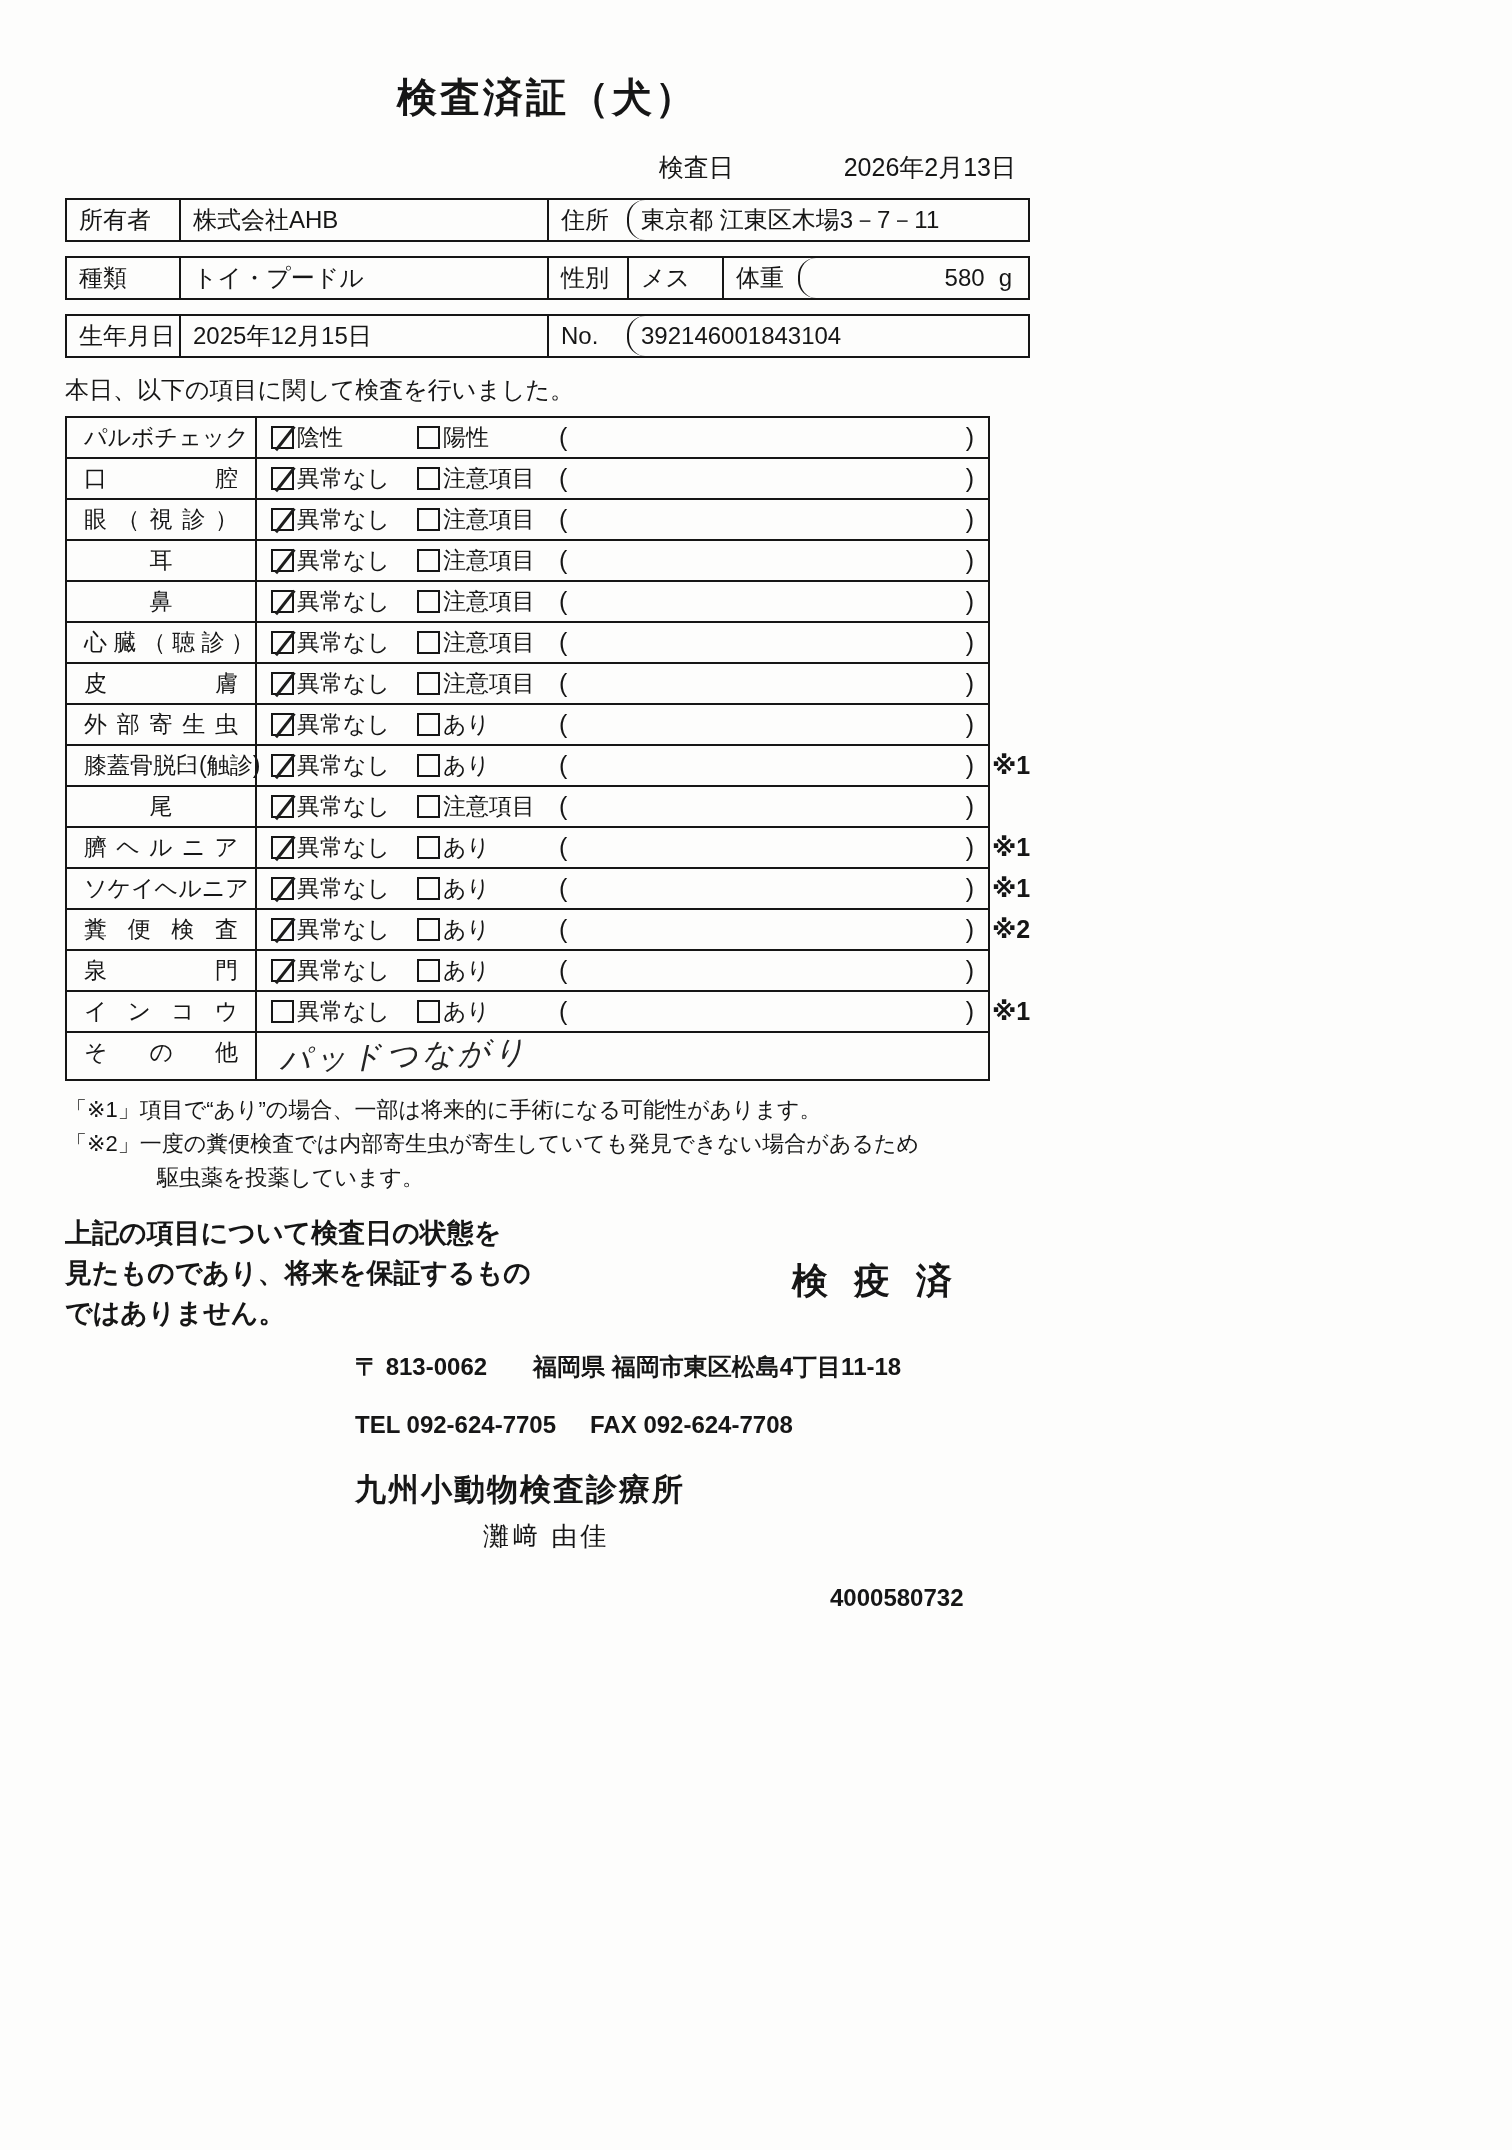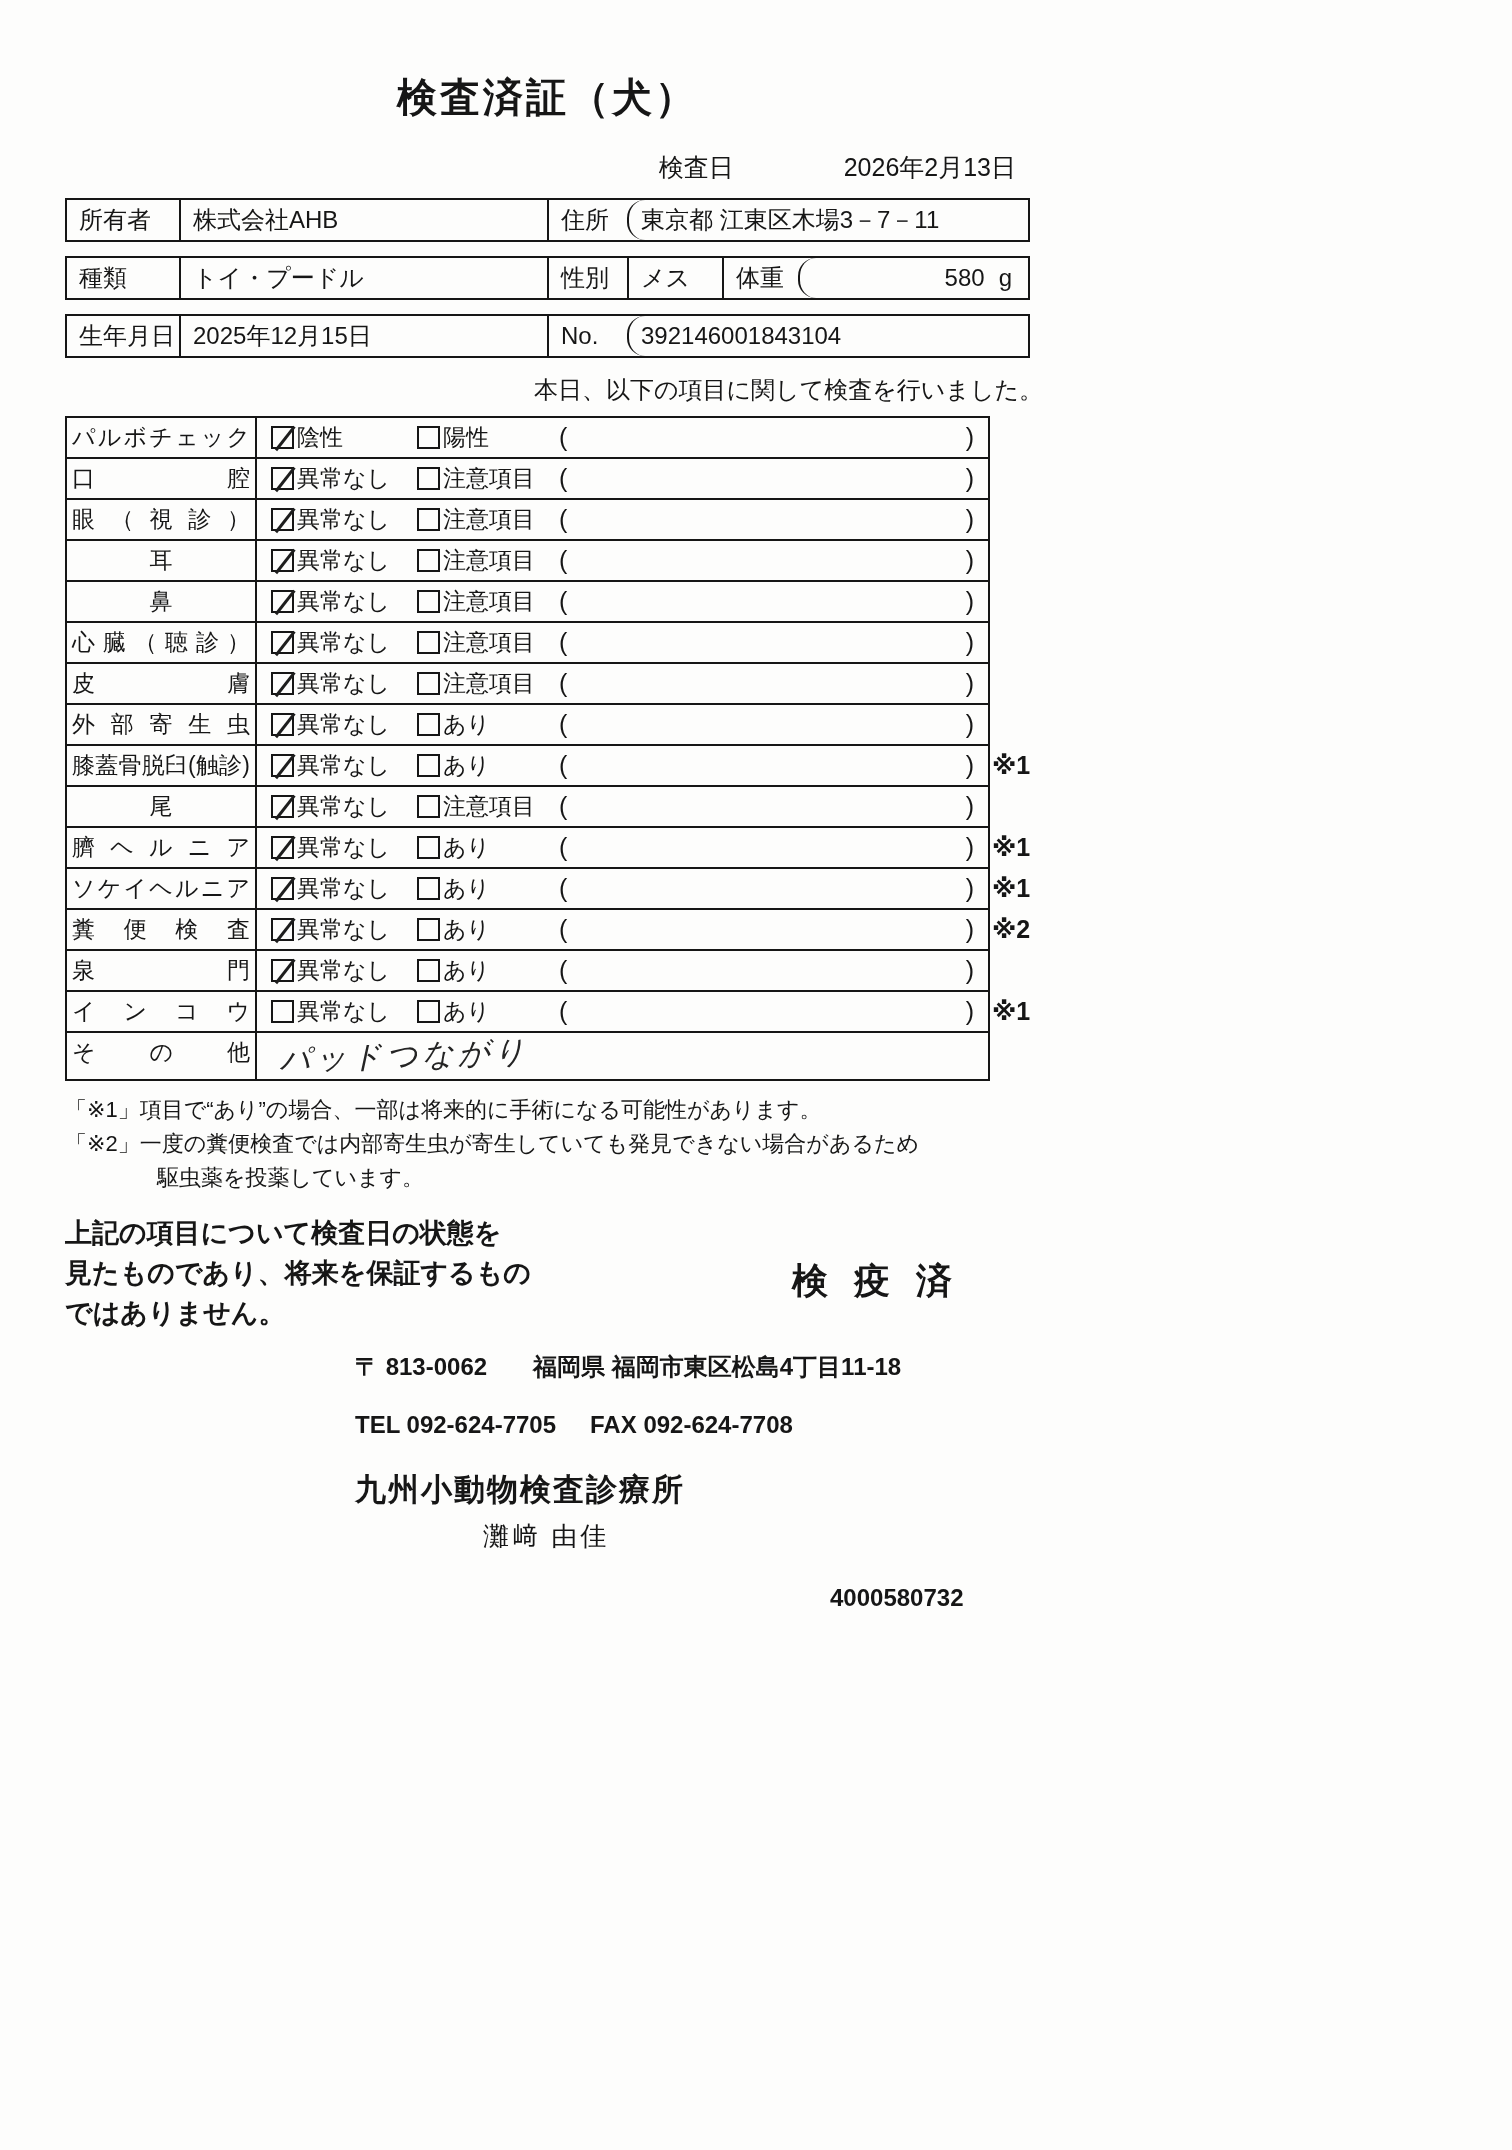--- a/index.html
+++ b/index.html
@@ -54,21 +54,20 @@
   .w-label{width:112px;flex:none;}
   .w-val1{width:368px;flex:none;}
   .w-label2{width:80px;flex:none;}
   .w-flex{flex:1;border-radius:18px;}
   .w-sex{width:95px;flex:none;}
   .w-wlabel{width:76px;flex:none;}
   .weight-cell{justify-content:flex-end;gap:14px;padding-right:16px;}
   .intro{
     margin-top:16px;
     font-size:24px;
-    text-align:center;
   }
   
   .itable{
     margin-top:10px;
     width:925px;
     border:2.5px solid #161616;
     box-sizing:border-box;
   }
   .irow{
     display:flex;
@@ -78,21 +77,21 @@
     box-sizing:border-box;
   }
   .irow.other{border-bottom:none;height:46px;}
   .iname{
     width:190px;
     flex:none;
     box-sizing:border-box;
     border-right:2px solid #161616;
     font-size:23px;
     line-height:38px;
-    padding:0 5px;
+    padding:0 17px;
     text-align:justify;
     text-align-last:justify;
     white-space:nowrap;
     overflow:visible;
   }
   .iname.center{text-align-last:center;}
   .iopts{
     flex:1;
     display:flex;
     align-items:center;

